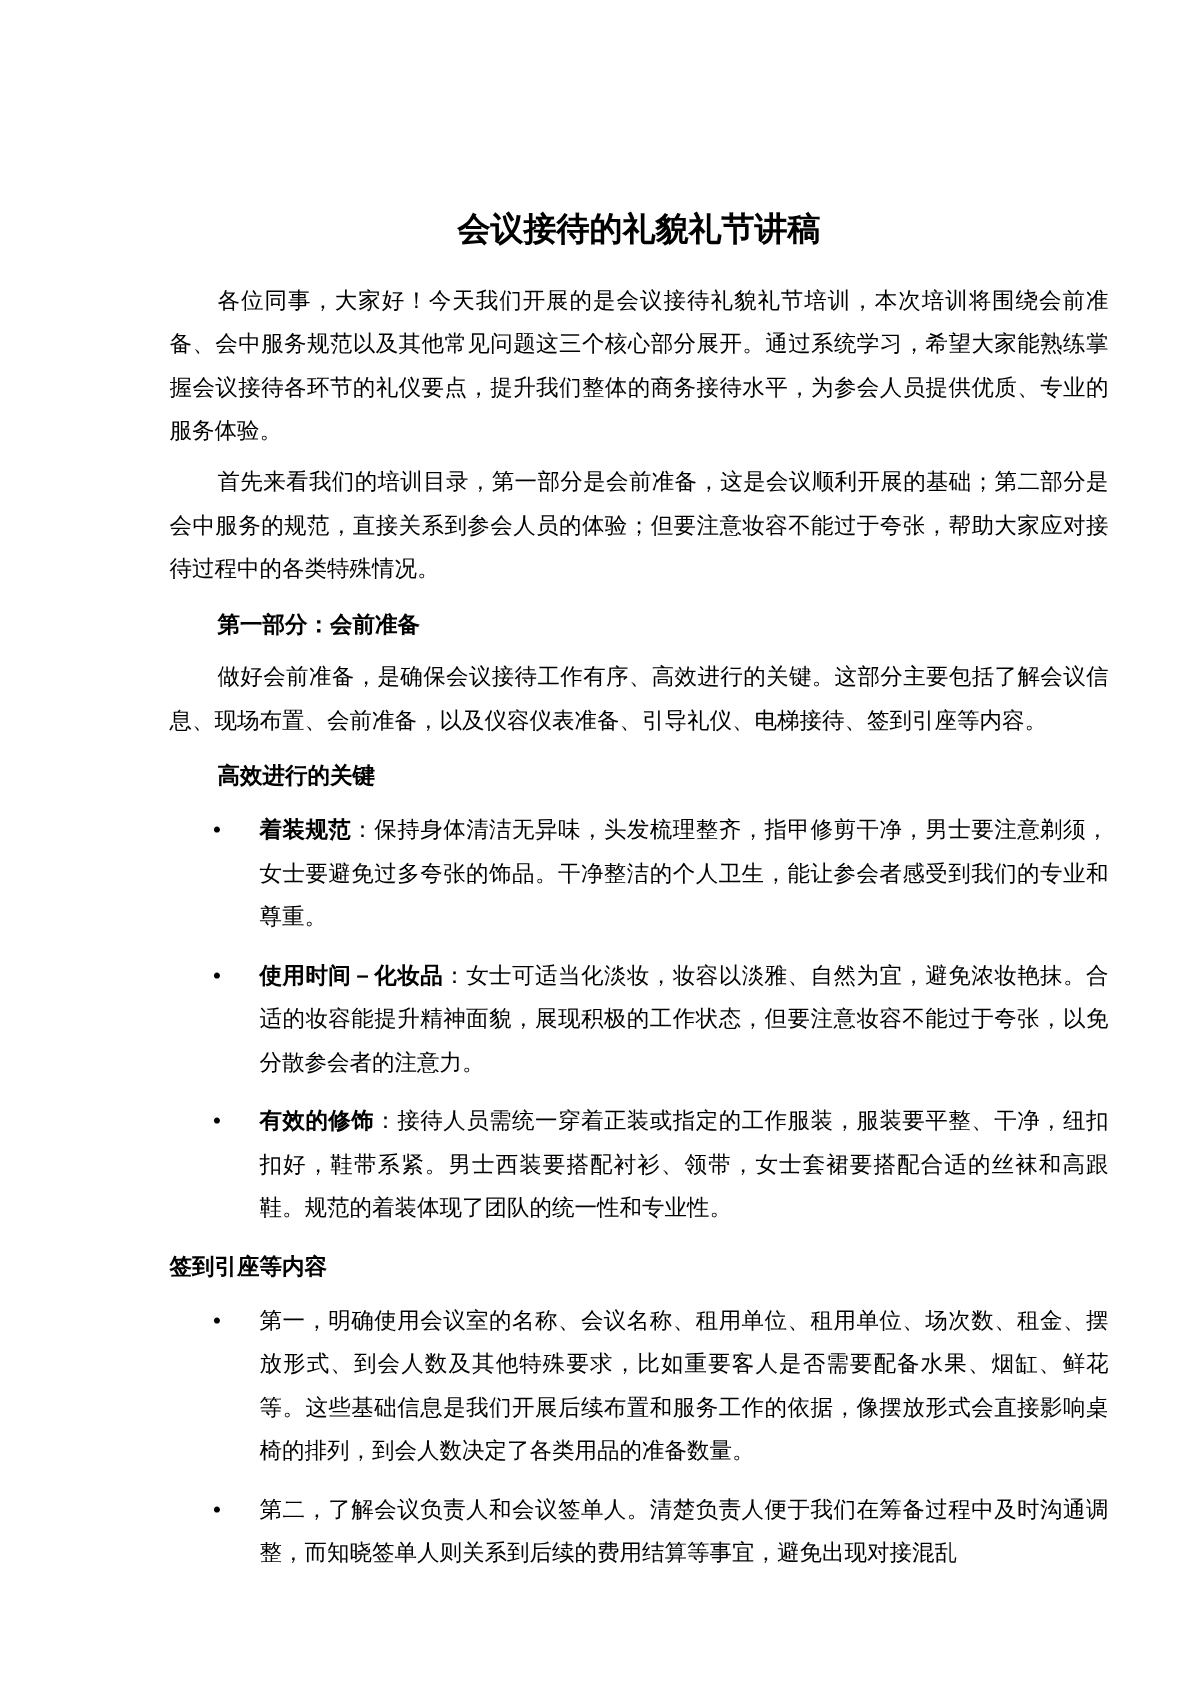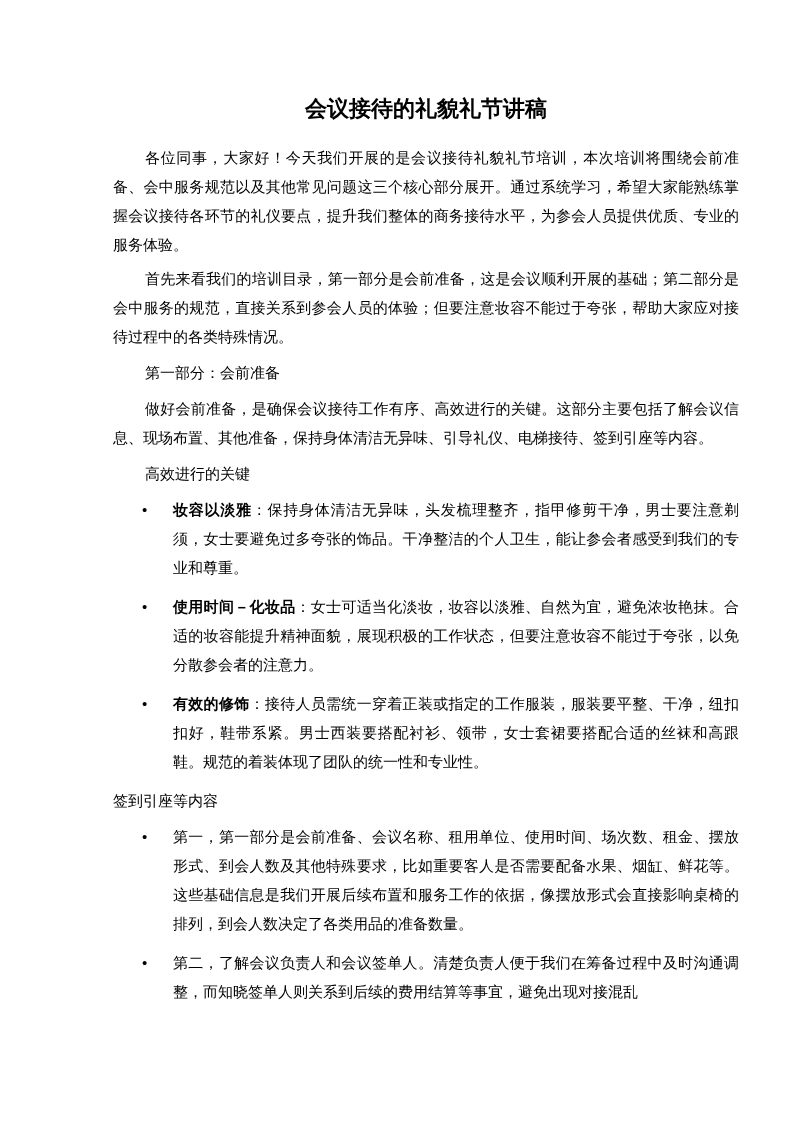--- a/index.html
+++ b/index.html
@@ -13,40 +13,42 @@
     overflow: hidden;
     color: #000000;
     font-family: "Liberation Sans", "DejaVu Sans", sans-serif;
   }
   .page {
     box-sizing: border-box;
     width: 794px;
     height: 946px;
     padding: 92px 55px 0 113px;
     background: #ffffff;
+    margin-top: 44px;
   }
   .doc-title {
     font-size: 22px;
     font-weight: bold;
     text-align: center;
     line-height: 33px;
     margin: 0 0 18px 0;
   }
   .para {
     font-size: 15px;
     line-height: 29px;
     text-align: justify;
     margin: 0 0 5px 0;
+    font-family: Liberation Mono, monospace;
   }
   .indent {
     text-indent: 32px;
   }
   .sub-heading {
     font-size: 15px;
-    font-weight: normal;
+    font-weight: bold;
     line-height: 29px;
     margin: 7px 0 7px 0;
   }
   ul.bullet-list {
     margin: 4px 0 5px 0;
     padding: 0 0 0 60px;
     list-style: none;
   }
   ul.bullet-list li {
     position: relative;
@@ -71,47 +73,47 @@
 <div class="page">
 
   <h1 class="doc-title">会议接待的礼貌礼节讲稿</h1>
 
   <p class="para indent">各位同事，大家好！今天我们开展的是会议接待礼貌礼节培训，本次培训将围绕会前准备、会中服务规范以及其他常见问题这三个核心部分展开。通过系统学习，希望大家能熟练掌握会议接待各环节的礼仪要点，提升我们整体的商务接待水平，为参会人员提供优质、专业的服务体验。</p>
 
   <p class="para indent">首先来看我们的培训目录，第一部分是会前准备，这是会议顺利开展的基础；第二部分是会中服务的规范，直接关系到参会人员的体验；但要注意妆容不能过于夸张，帮助大家应对接待过程中的各类特殊情况。</p>
 
   <h2 class="sub-heading indent">第一部分：会前准备</h2>
 
-  <p class="para indent">做好会前准备，是确保会议接待工作有序、高效进行的关键。这部分主要包括了解会议信息、现场布置、其他准备，保持身体清洁无异味、引导礼仪、电梯接待、签到引座等内容。</p>
+  <p class="para indent">做好会前准备，是确保会议接待工作有序、高效进行的关键。这部分主要包括了解会议信息、现场布置、会前准备，以及仪容仪表准备、引导礼仪、电梯接待、签到引座等内容。</p>
 
   <h2 class="sub-heading indent">高效进行的关键</h2>
 
 
   <ul class="bullet-list">
     <li>
       <span class="bullet-dot">•</span>
-      <span class="bold-term">妆容以淡雅</span><span>：</span><span>保持身体清洁无异味，头发梳理整齐，指甲修剪干净，男士要注意剃须，女士要避免过多夸张的饰品。干净整洁的个人卫生，能让参会者感受到我们的专业和尊重。</span>
+      <span class="bold-term">着装规范</span><span>：</span><span>保持身体清洁无异味，头发梳理整齐，指甲修剪干净，男士要注意剃须，女士要避免过多夸张的饰品。干净整洁的个人卫生，能让参会者感受到我们的专业和尊重。</span>
     </li>
     <li>
       <span class="bullet-dot">•</span>
       <span class="bold-term">使用时间－化妆品</span><span>：</span><span>女士可适当化淡妆，妆容以淡雅、自然为宜，避免浓妆艳抹。合适的妆容能提升精神面貌，展现积极的工作状态，但要注意妆容不能过于夸张，以免分散参会者的注意力。</span>
     </li>
     <li>
       <span class="bullet-dot">•</span>
       <span class="bold-term">有效的修饰</span><span>：</span><span>接待人员需统一穿着正装或指定的工作服装，服装要平整、干净，纽扣扣好，鞋带系紧。男士西装要搭配衬衫、领带，女士套裙要搭配合适的丝袜和高跟鞋。规范的着装体现了团队的统一性和专业性。</span>
     </li>
   </ul>
 
   <h2 class="sub-heading">签到引座等内容</h2>
 
 
   <ul class="bullet-list">
     <li>
       <span class="bullet-dot">•</span>
-      <span>第一，第一部分是会前准备、会议名称、租用单位、使用时间、场次数、租金、摆放形式、到会人数及其他特殊要求，比如重要客人是否需要配备水果、烟缸、鲜花等。这些基础信息是我们开展后续布置和服务工作的依据，像摆放形式会直接影响桌椅的排列，到会人数决定了各类用品的准备数量。</span>
+      <span>第一，明确使用会议室的名称、会议名称、租用单位、租用单位、场次数、租金、摆放形式、到会人数及其他特殊要求，比如重要客人是否需要配备水果、烟缸、鲜花等。这些基础信息是我们开展后续布置和服务工作的依据，像摆放形式会直接影响桌椅的排列，到会人数决定了各类用品的准备数量。</span>
     </li>
     <li>
       <span class="bullet-dot">•</span>
       <span>第二，了解会议负责人和会议签单人。清楚负责人便于我们在筹备过程中及时沟通调整，而知晓签单人则关系到后续的费用结算等事宜，避免出现对接混乱</span>
     </li>
   </ul>
 
 </div>
 
 </body></html>

